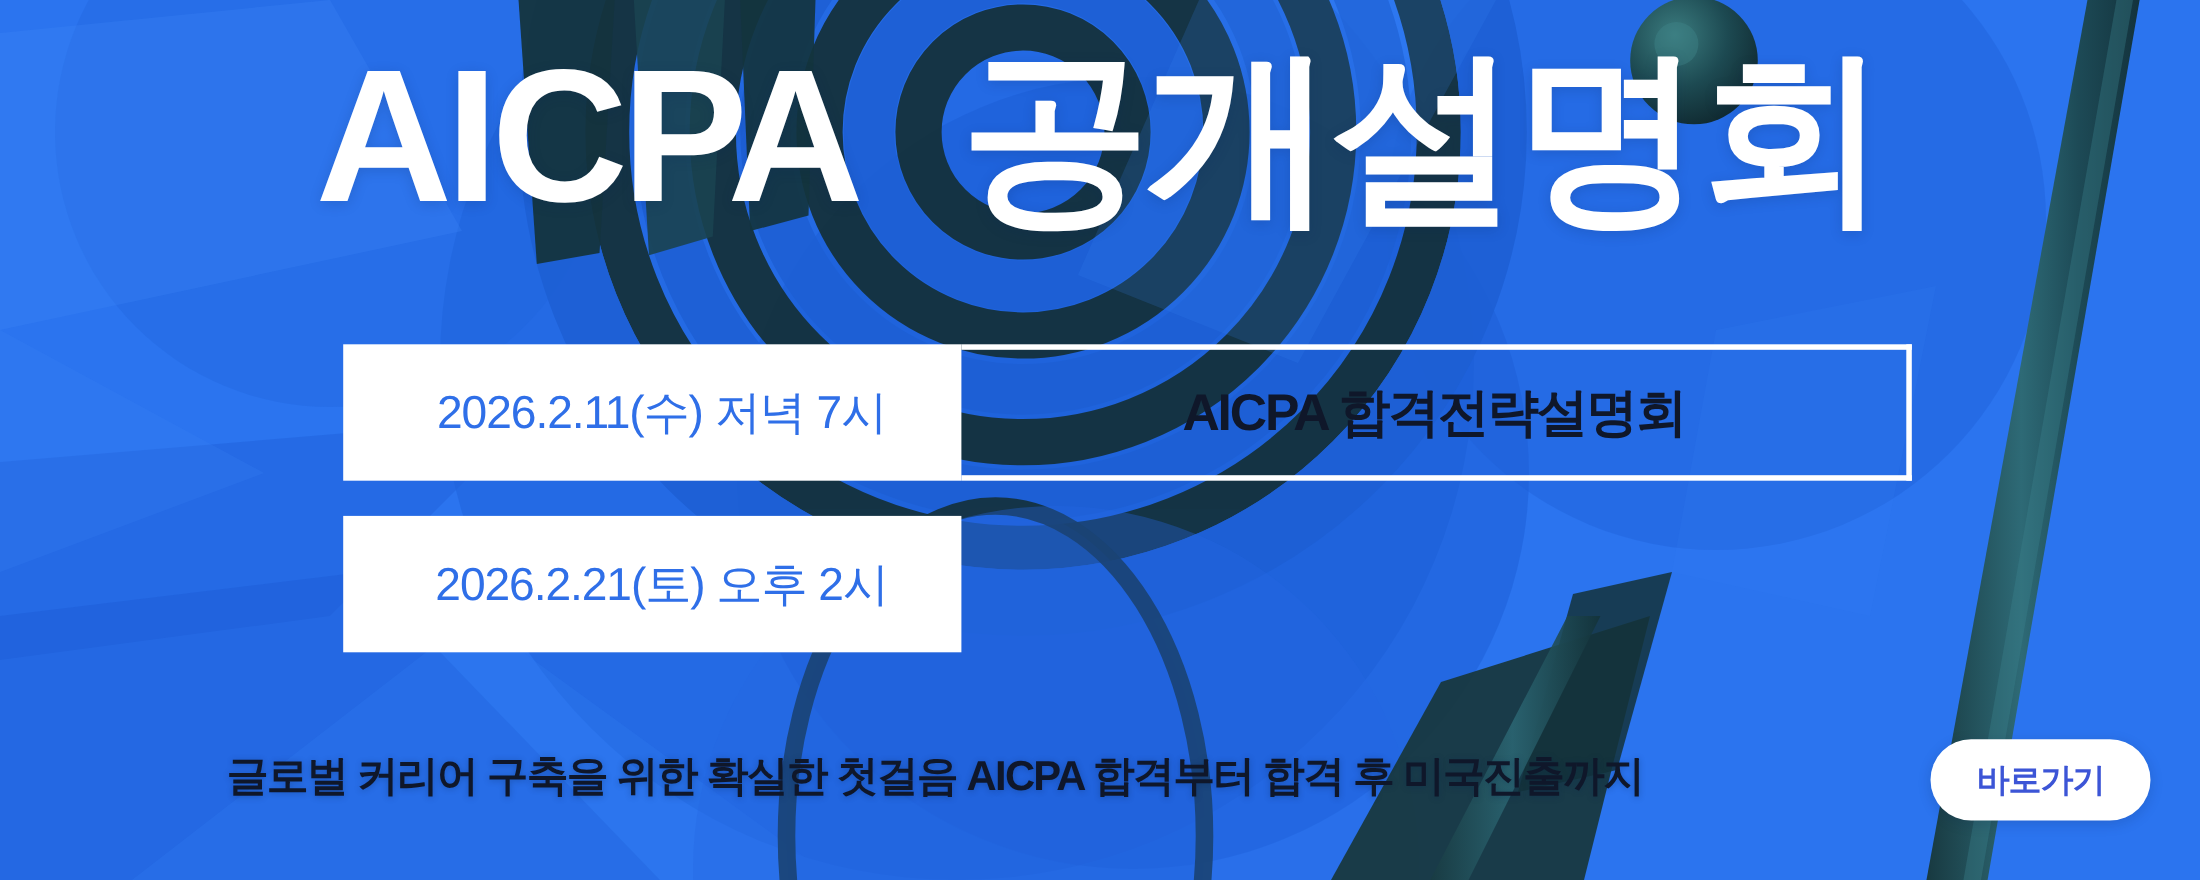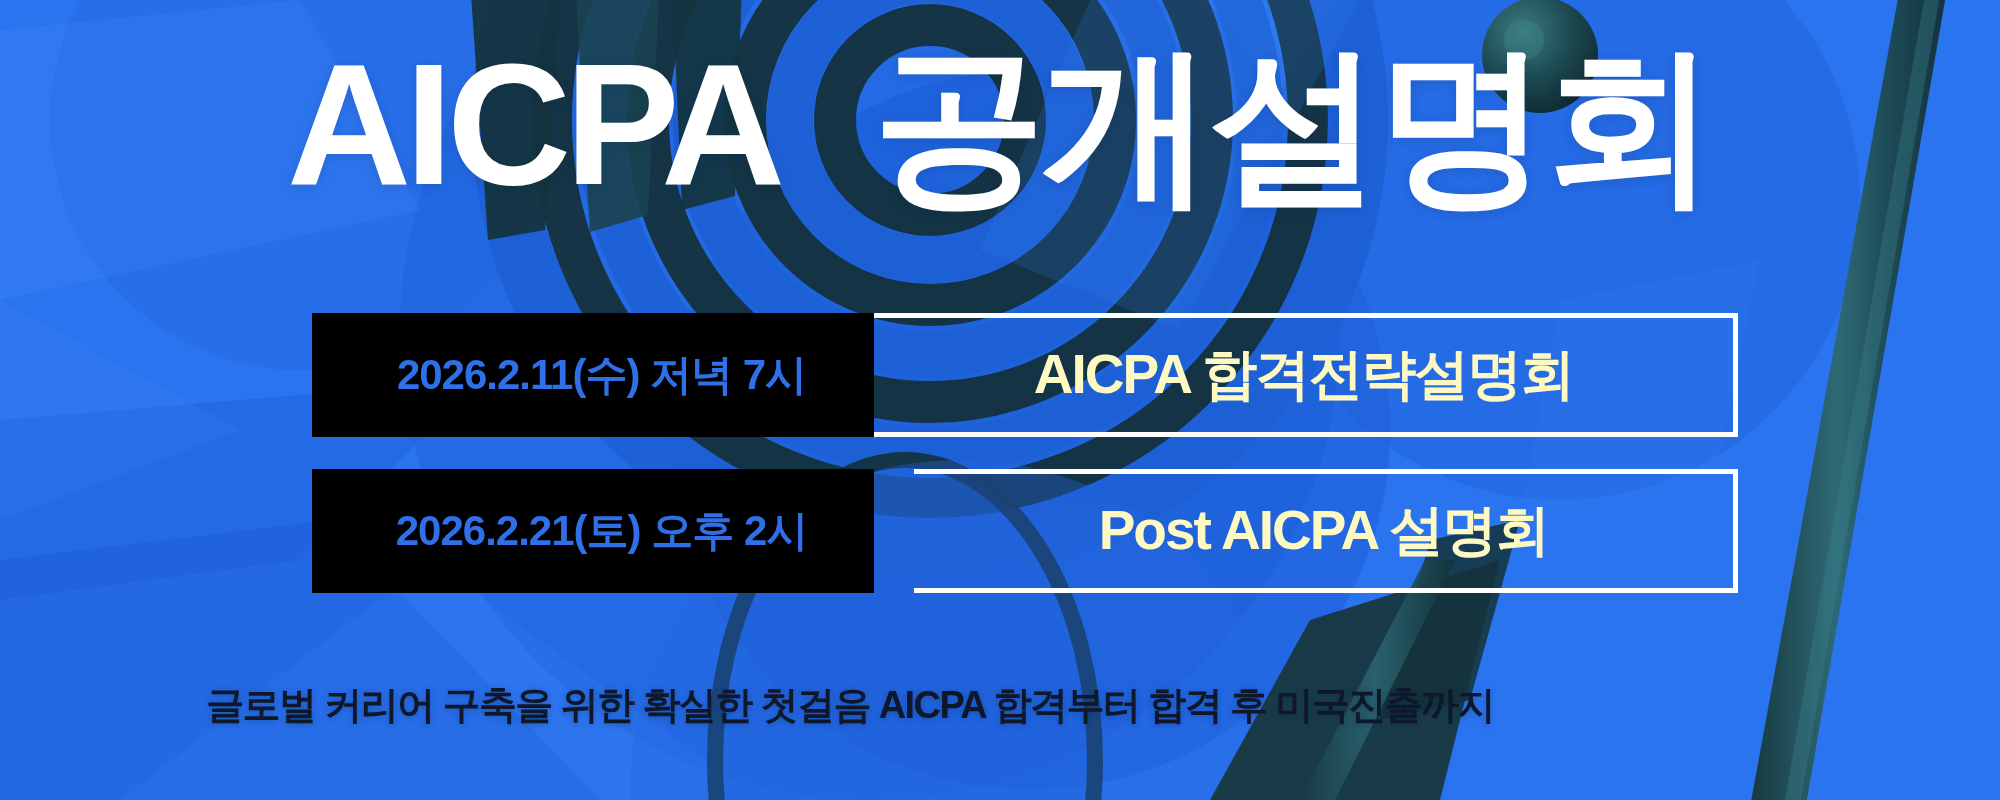--- a/index.html
+++ b/index.html
@@ -49,40 +49,40 @@
   .row{
     display:flex;
     align-items:stretch;
     width:100%;
     height:124px;
     margin-bottom:32px;
   }
   .row:last-child{margin-bottom:0;gap:40px;}
   .row .date{
     width:562px;
-    background:#000000;
+    background:#ffffff;
     color:#2f6fe8;
     display:flex;
     align-items:center;
     justify-content:center;
     font-size:42px;
-    font-weight:700;
+    font-weight:400;
     letter-spacing:-1px;
     white-space:nowrap;
     padding-left:17px;
   }
   .row .name{
     flex:1;
     border:5px solid #ffffff;
     border-left:none;
     display:flex;
     align-items:center;
     justify-content:center;
-    color:#fef9c3;
-    font-size:55px;
+    color:#0f172a;
+    font-size:47px;
     font-weight:700;
     letter-spacing:-2px;
     white-space:nowrap;
   }
 
   
   .tagline{
     position:absolute;
     left:0;
     top:680px;
@@ -209,22 +209,22 @@
 
     <div class="schedule">
 
       <div class="row">
         <div class="date">2026.2.11(수) 저녁 7시</div>
         <div class="name">AICPA 합격전략설명회</div>
       </div>
 
       <div class="row">
         <div class="date">2026.2.21(토) 오후 2시</div>
-        <div class="name">Post AICPA 설명회</div>
       </div>
 
     </div>
 
     <div class="tagline">글로벌 커리어 구축을 위한 확실한 첫걸음 AICPA 합격부터 합격 후 미국진출까지</div>
 
+    <button class="cta" type="button">바로가기</button>
 
   </div>
 </div>
 
 </body></html>

